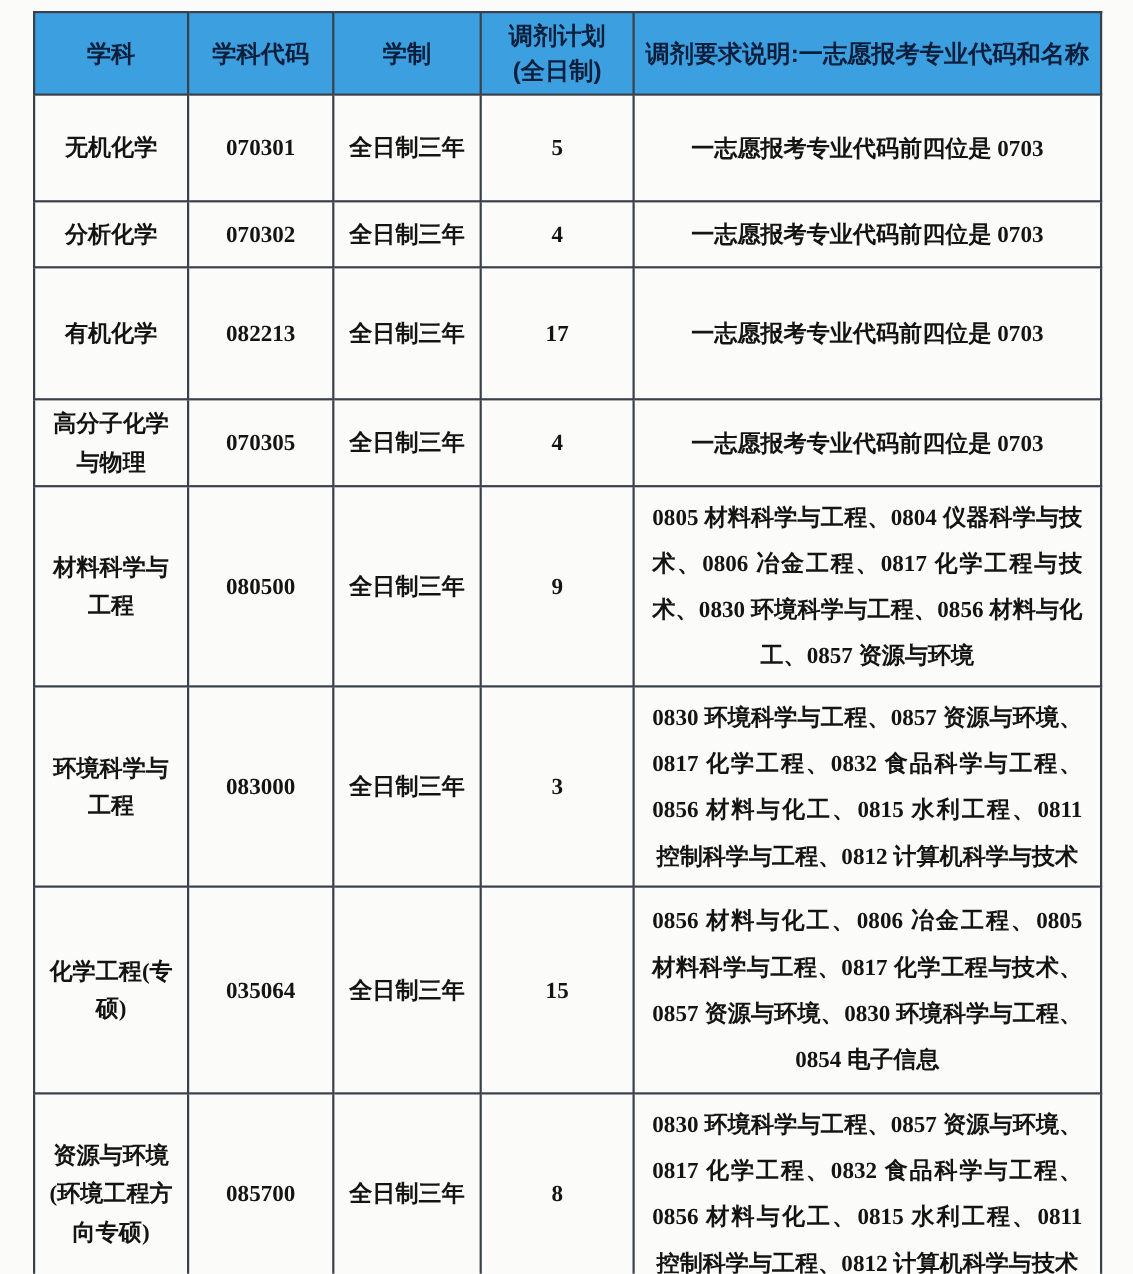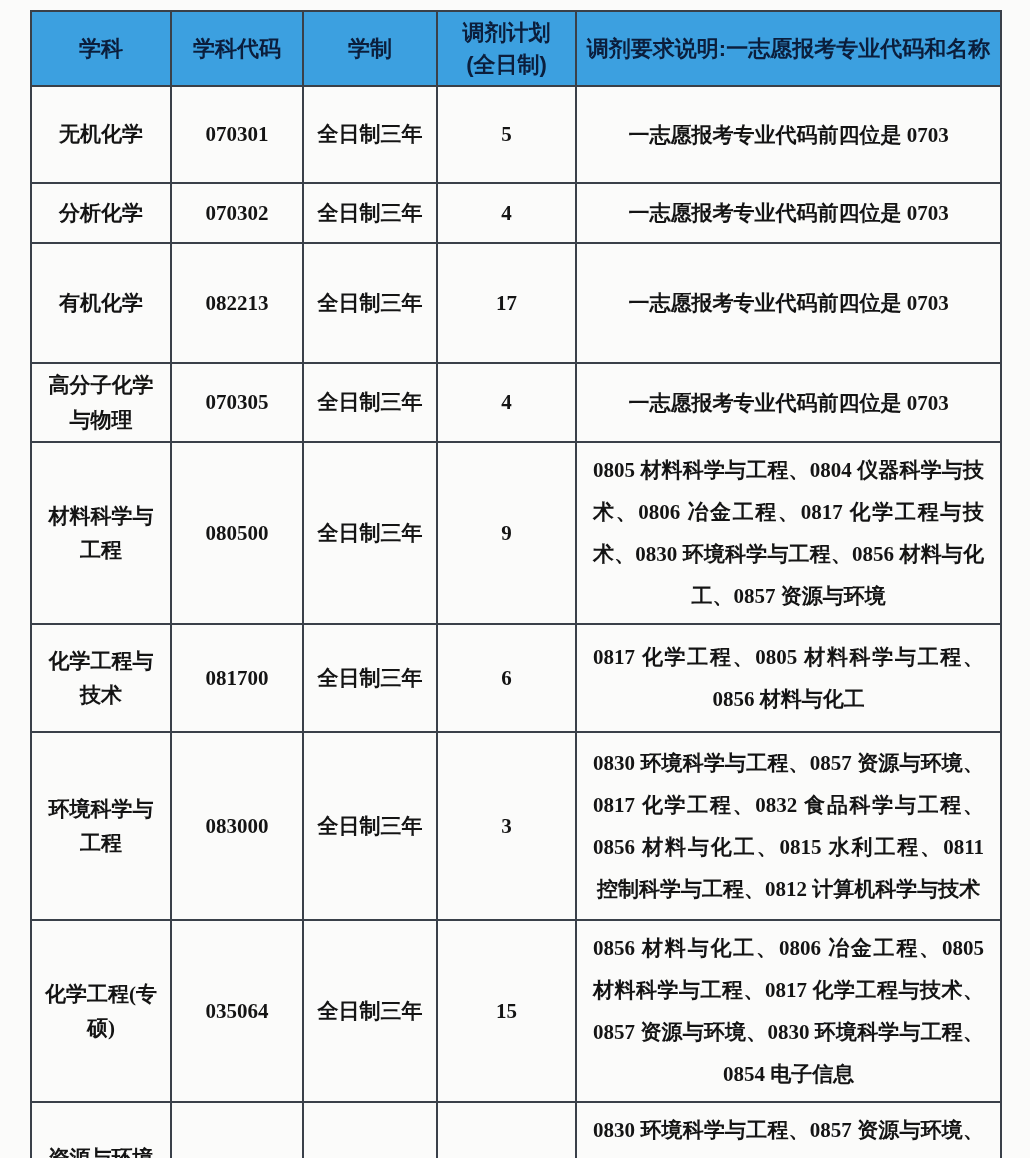--- a/index.html
+++ b/index.html
@@ -119,27 +119,20 @@
         <td class="req-cell">一志愿报考专业代码前四位是 0703</td>
       </tr>
       <tr>
         <td>材料科学与工程</td>
         <td>080500</td>
         <td>全日制三年</td>
         <td>9</td>
         <td class="req-cell">0805 材料科学与工程、0804 仪器科学与技术、0806 冶金工程、0817 化学工程与技术、0830 环境科学与工程、0856 材料与化工、0857 资源与环境</td>
       </tr>
       <tr>
-        <td>化学工程与技术</td>
-        <td>081700</td>
-        <td>全日制三年</td>
-        <td>6</td>
-        <td class="req-cell">0817 化学工程、0805 材料科学与工程、0856 材料与化工</td>
-      </tr>
-      <tr>
         <td>环境科学与工程</td>
         <td>083000</td>
         <td>全日制三年</td>
         <td>3</td>
         <td class="req-cell">0830 环境科学与工程、0857 资源与环境、0817 化学工程、0832 食品科学与工程、0856 材料与化工、0815 水利工程、0811 控制科学与工程、0812 计算机科学与技术</td>
       </tr>
       <tr>
         <td>化学工程(专硕)</td>
         <td>035064</td>
         <td>全日制三年</td>

